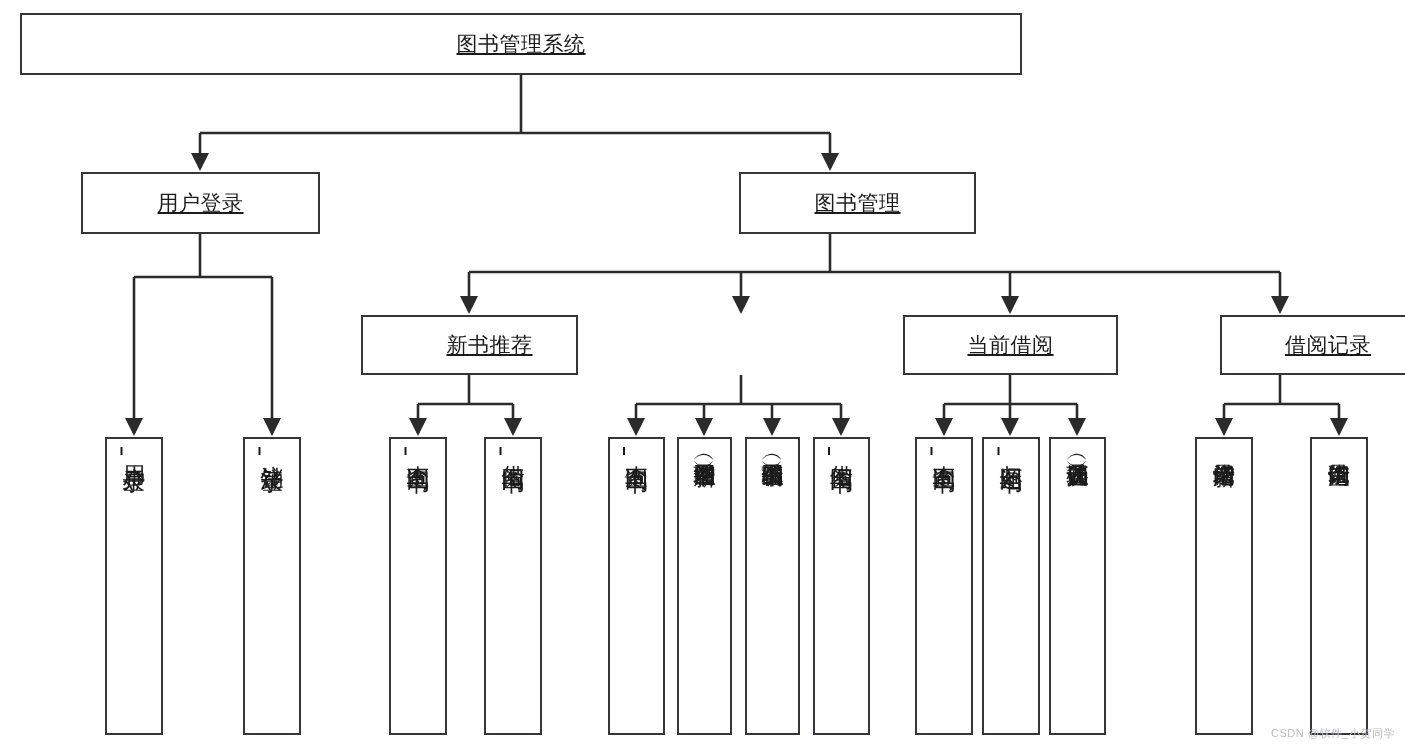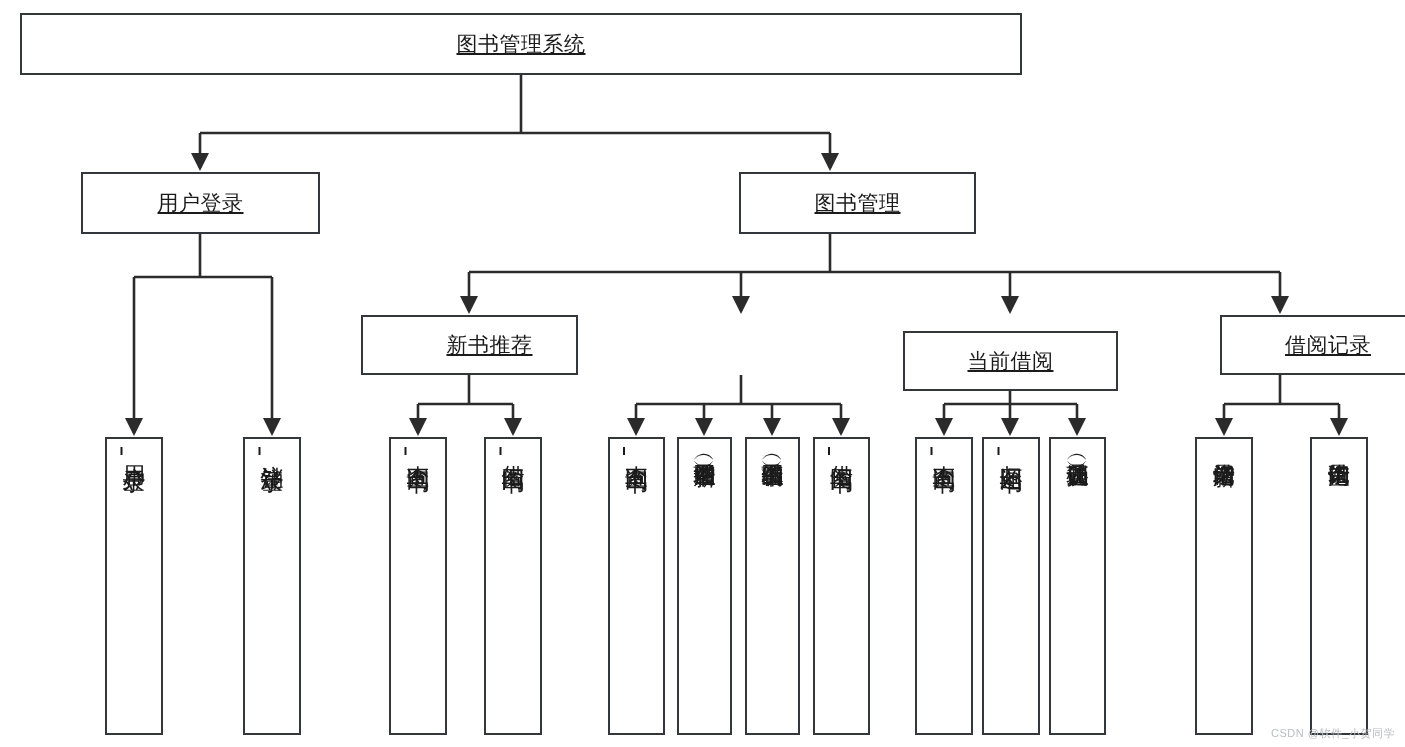--- a/index.html
+++ b/index.html
@@ -138,21 +138,21 @@
   <div class="node horiz" style="left:81px; top:172px; width:239px; height:62px;">
     <span class="label">用户登录</span>
   </div>
   <div class="node horiz" style="left:711px; top:172px; width:237px; height:62px;margin-left:28px;">
     <span class="label">图书管理</span>
   </div>
 
   <div class="node horiz" style="left:361px; top:315px; width:217px; height:60px;padding-left:40px;">
     <span class="label">新书推荐</span>
   </div>
-  <div class="node horiz" style="left:903px; top:315px; width:215px; height:60px;margin-top:16px;">
+  <div class="node horiz" style="left:903px; top:315px; width:215px; height:60px;">
     <span class="label">当前借阅</span>
   </div>
   <div class="node horiz" style="left:1172px; top:315px; width:216px; height:60px;margin-left:48px;">
     <span class="label">借阅记录</span>
   </div>
 
   <div class="node vert" style="left:105px; top:437px; width:58px; height:298px;">
     <span class="label">用户登录</span>
   </div>
   <div class="node vert" style="left:243px; top:437px; width:58px; height:298px;">

